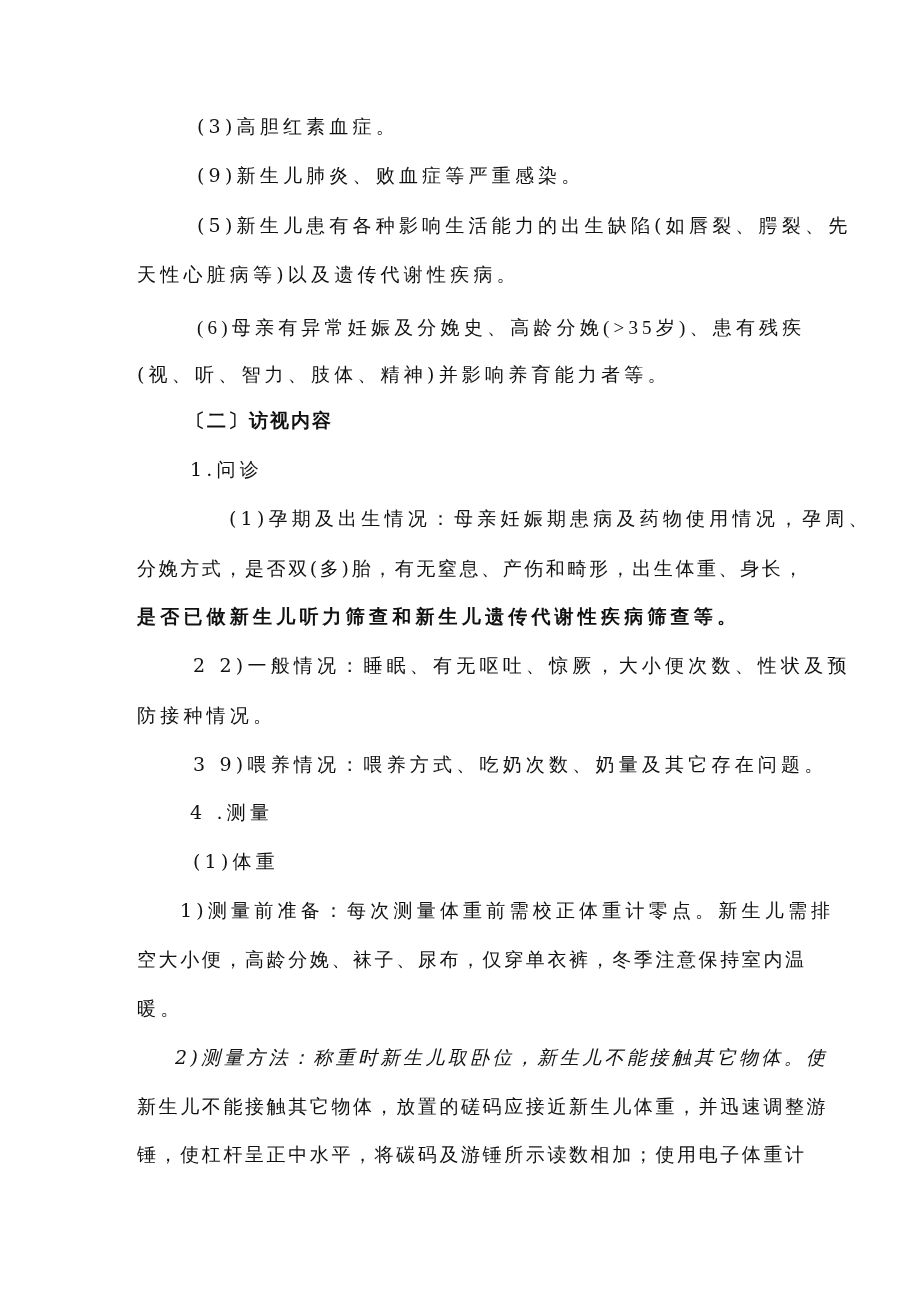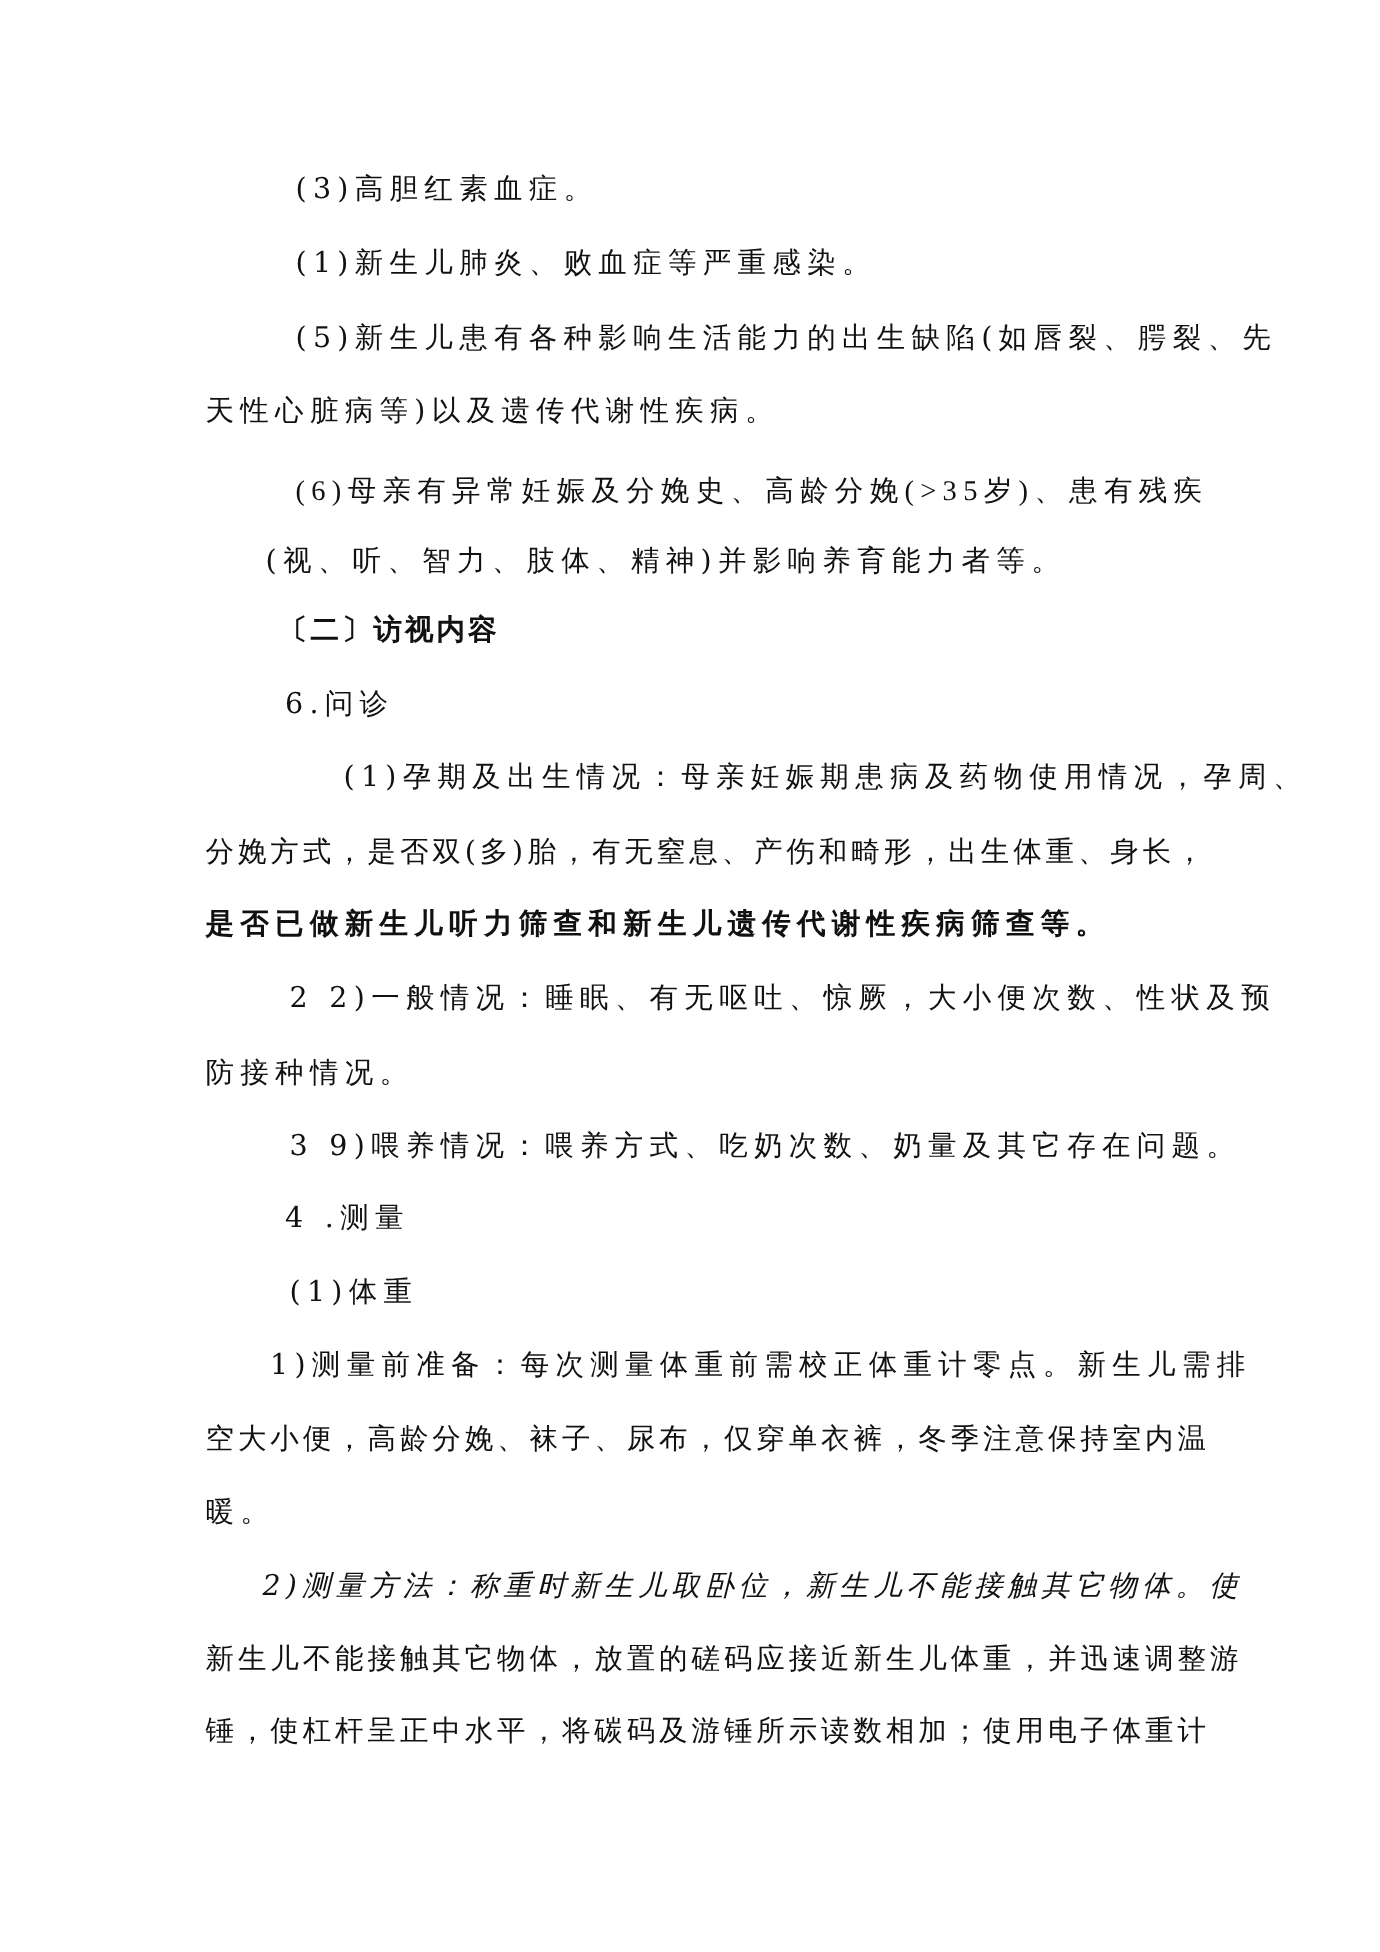--- a/index.html
+++ b/index.html
@@ -7,27 +7,27 @@
          font-family:"DejaVu Serif", "Liberation Serif", serif; color:#111; }
   .line { position:absolute; left:0; white-space:nowrap; font-size:19px;
           letter-spacing:4.2px; line-height:24px; }
   .bold { font-weight:bold; font-family:"DejaVu Sans", sans-serif; letter-spacing:2px; }
 </style>
 </head>
 <body>
 
 <div>
   <div class="line" style="left:197px;top:114px;">(3)高胆红素血症。</div>
-  <div class="line" style="left:197px;top:163px;">(1)新生儿肺炎、败血症等严重感染。</div>
+  <div class="line" style="left:197px;top:163px;">(9)新生儿肺炎、败血症等严重感染。</div>
   <div class="line" style="left:197px;top:213px;">(5)新生儿患有各种影响生活能力的出生缺陷(如唇裂、腭裂、先</div>
   <div class="line" style="left:137px;top:262px;">天性心脏病等)以及遗传代谢性疾病。</div>
   <div class="line" style="left:197px;top:316px;font-family:Liberation Serif, serif;">(6)母亲有异常妊娠及分娩史、高龄分娩(&gt;35岁)、患有残疾</div>
-  <div class="line" style="left:137px;top:362px;margin-left:40px;">(视、听、智力、肢体、精神)并影响养育能力者等。</div>
+  <div class="line" style="left:137px;top:362px;">(视、听、智力、肢体、精神)并影响养育能力者等。</div>
   <div class="line bold" style="left:186px;top:408px;">〔二〕访视内容</div>
-  <div class="line" style="left:190px;top:457px;">6.问诊</div>
+  <div class="line" style="left:190px;top:457px;">1.问诊</div>
   <div class="line" style="left:197px;top:506px;margin-left:32px;">(1)孕期及出生情况：母亲妊娠期患病及药物使用情况，孕周、</div>
   <div class="line" style="left:137px;top:556px;letter-spacing:2.6px;">分娩方式，是否双(多)胎，有无窒息、产伤和畸形，出生体重、身长，</div>
   <div class="line" style="left:137px;top:604px;font-weight:bold;">是否已做新生儿听力筛查和新生儿遗传代谢性疾病筛查等。</div>
   <div class="line" style="left:193px;top:653px;">2 2)一般情况：睡眠、有无呕吐、惊厥，大小便次数、性状及预</div>
   <div class="line" style="left:137px;top:703px;">防接种情况。</div>
   <div class="line" style="left:193px;top:752px;">3 9)喂养情况：喂养方式、吃奶次数、奶量及其它存在问题。</div>
   <div class="line" style="left:190px;top:800px;">4 .测量</div>
   <div class="line" style="left:193px;top:849px;">(1)体重</div>
   <div class="line" style="left:180px;top:898px;">1)测量前准备：每次测量体重前需校正体重计零点。新生儿需排</div>
   <div class="line" style="left:137px;top:947px;letter-spacing:2.6px;">空大小便，高龄分娩、袜子、尿布，仅穿单衣裤，冬季注意保持室内温</div>

